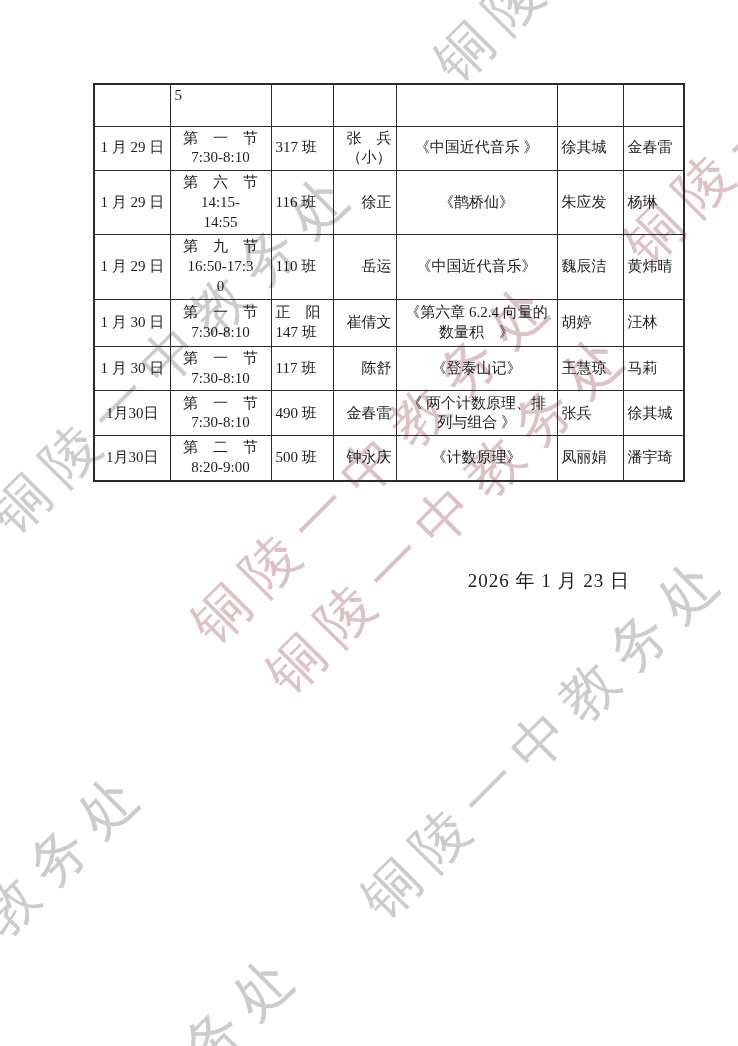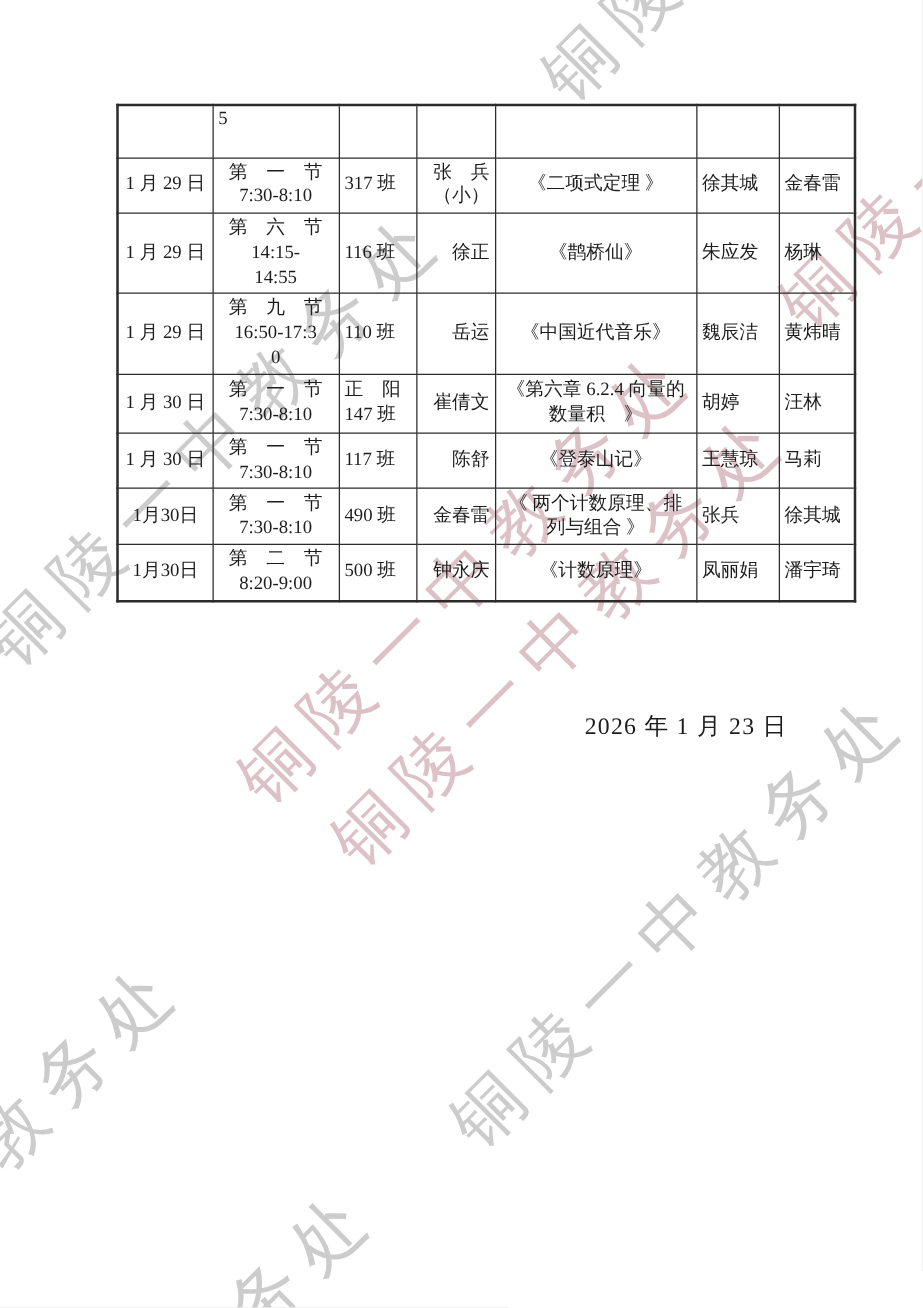--- a/index.html
+++ b/index.html
@@ -92,21 +92,21 @@
           <td class="c-eval"></td>
           <td class="c-eval"></td>
         </tr>
         <tr>
           <td class="c-date">1 月 29 日</td>
           <td class="c-period">第　一　节
 7:30-8:10</td>
           <td class="c-class">317 班</td>
           <td class="c-teacher">张　兵
 （小）</td>
-          <td class="c-topic">《二项式定理 》</td>
+          <td class="c-topic">《中国近代音乐 》</td>
           <td class="c-eval">徐其城</td>
           <td class="c-eval">金春雷</td>
         </tr>
         <tr>
           <td class="c-date">1 月 29 日</td>
           <td class="c-period">第　六　节
 14:15-
 14:55</td>
           <td class="c-class">116 班</td>
           <td class="c-teacher">徐正</td>

